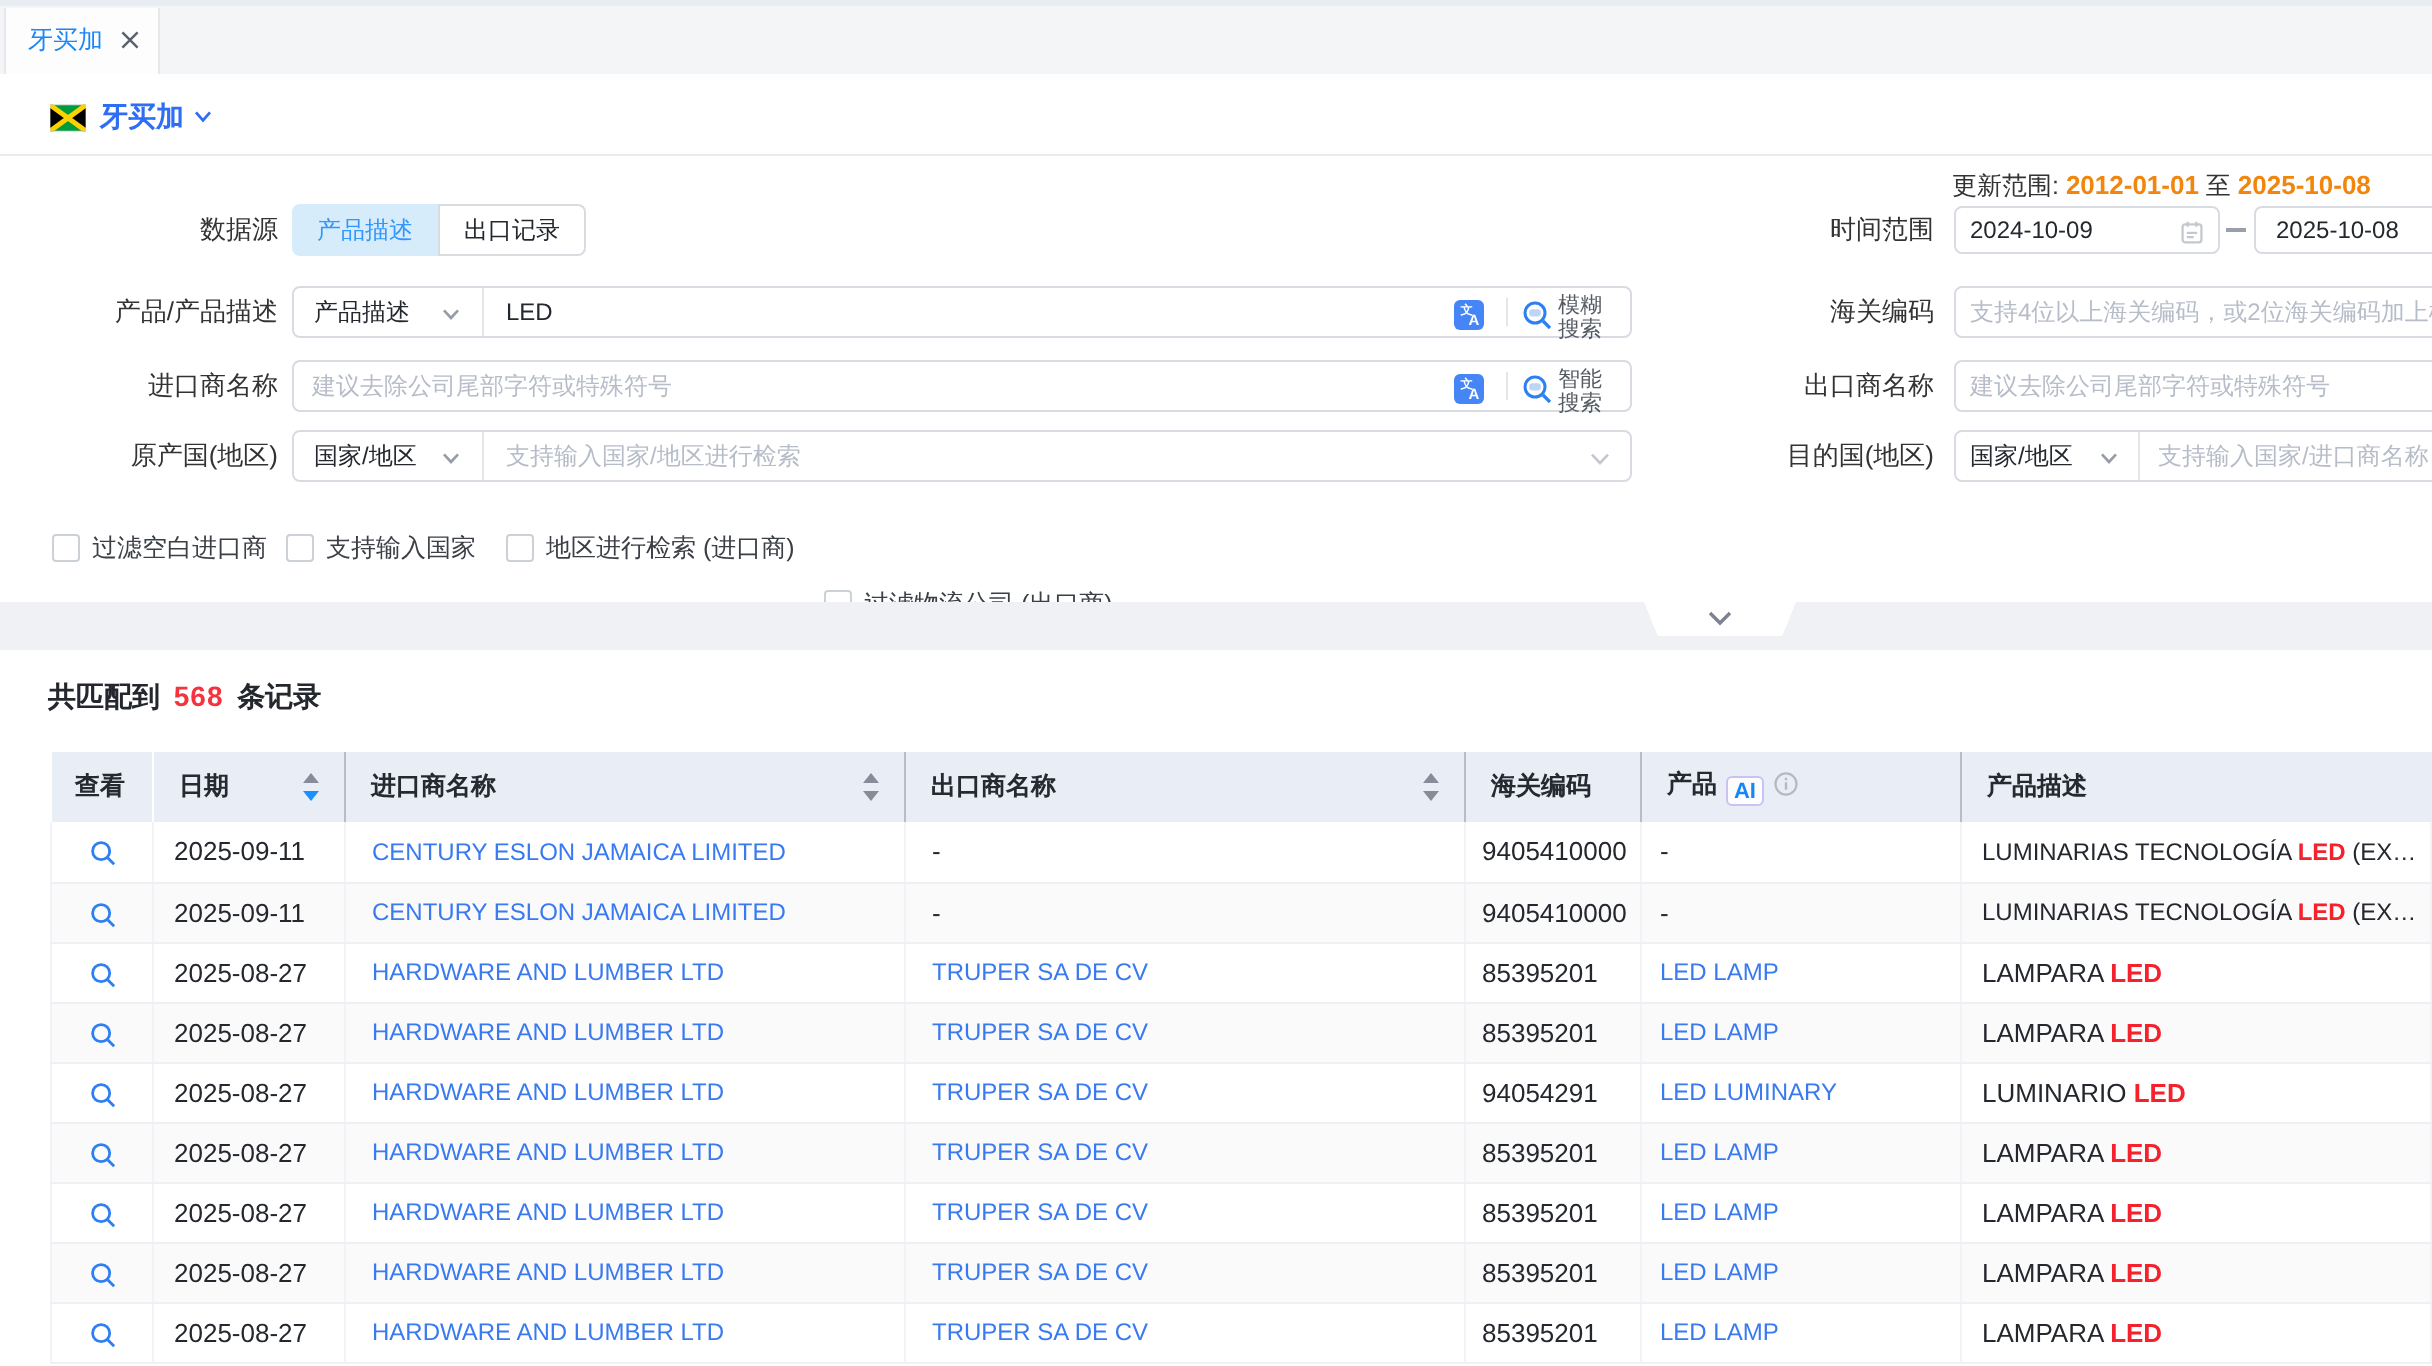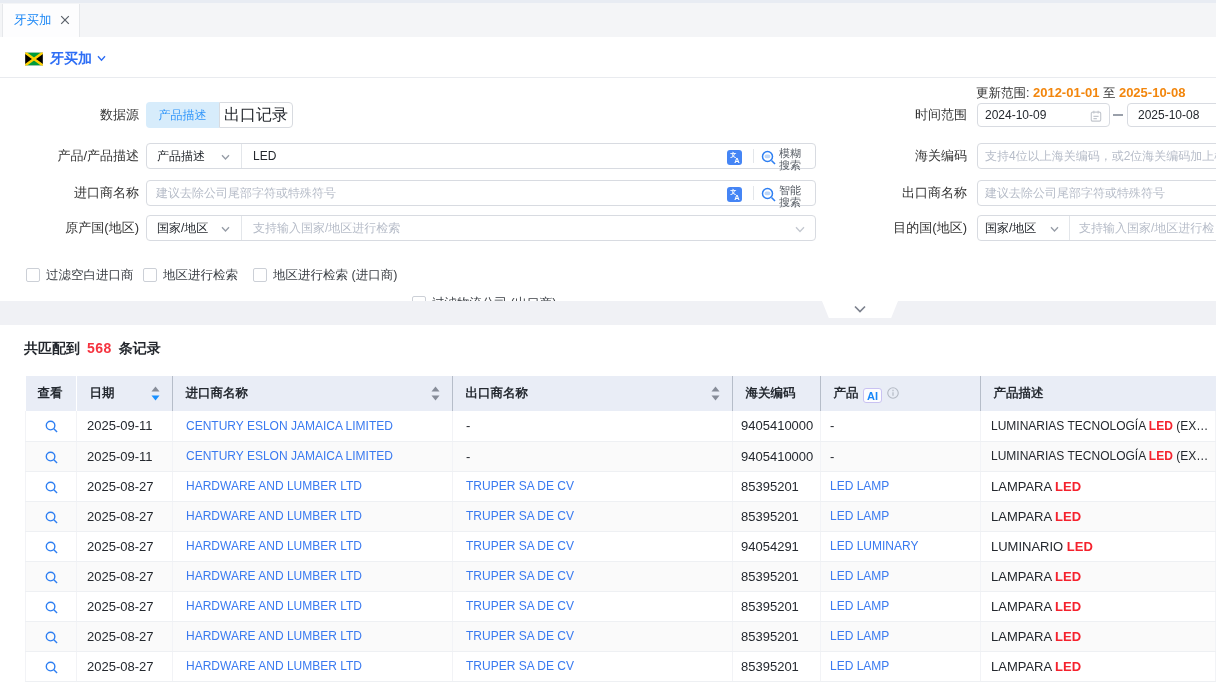--- a/index.html
+++ b/index.html
@@ -75,21 +75,21 @@
     <path d="M1 1.2 L4.5 5.2 L8 1.2" fill="none" stroke="#2e6ef5" stroke-width="1.4"></path>
   </svg>
 </div>
 <div id="form">
 
   <div class="abs" style="left:976px;top:7px;font-size:12.5px;color:#333;">更新范围: <span style="color:#f2860d;font-weight:bold;font-size:13px;">2012-01-01</span> 至 <span style="color:#f2860d;font-weight:bold;font-size:13px;">2025-10-08</span></div>
 
   <div class="lab" style="left:0;top:24px;width:139px;">数据源</div>
   <div class="abs" style="left:146px;top:24px;height:26px;display:flex;">
     <div style="width:73px;height:26px;background:#d7ecfb;color:#3296fa;font-size:12px;line-height:26px;text-align:center;border-radius:4px 0 0 4px;">产品描述</div>
-    <div style="width:74px;height:26px;background:#fff;border:1px solid #d8dbe0;color:#24282e;font-size:16px;line-height:24px;text-align:center;border-radius:0 4px 4px 0;">出口记录</div>
+    <div style="width:74px;height:26px;background:#fff;border:1px solid #d8dbe0;color:#24282e;font-size:12px;line-height:24px;text-align:center;border-radius:0 4px 4px 0;">出口记录</div>
   </div>
   <div class="lab" style="left:828px;top:24px;width:139px;">时间范围</div>
   <div class="inp" style="left:977px;top:25px;width:133px;height:24px;line-height:22px;padding-left:7px;">2024-10-09<svg class="abs" style="left:112px;top:5.5px" width="12" height="12" viewBox="0 0 14 14">
         <rect x="1.5" y="2.5" width="11" height="10.5" rx="1.5" fill="none" stroke="#c3c7ce" stroke-width="1.3"></rect>
         <path d="M4.5 1 v3 M9.5 1 v3 M4 7.5 h6 M4 10 h4" stroke="#c3c7ce" stroke-width="1.3" fill="none"></path>
       </svg></div>
   <div class="abs" style="left:1113px;top:36px;width:10px;height:1.5px;background:#9aa0aa;"></div>
   <div class="inp" style="left:1127px;top:25px;width:133px;height:24px;line-height:22px;padding-left:10px;">2025-10-08</div>
 
   <div class="lab" style="left:0;top:65px;width:139px;">产品/产品描述</div>
@@ -147,25 +147,25 @@
         <path d="M1 1.3 L5 5.5 L9 1.3" fill="none" stroke="#c3c7cf" stroke-width="1.3"></path>
       </svg>
   </div>
   <div class="lab" style="left:828px;top:137px;width:139px;">目的国(地区)</div>
   <div class="inp" style="left:977px;top:137px;width:300px;height:26px;line-height:24px;">
     <span class="abs" style="left:7px;">国家/地区</span>
     <svg class="abs" style="left:72px;top:10px" width="9" height="7" viewBox="0 0 9 7">
         <path d="M1 1.2 L4.5 5 L8 1.2" fill="none" stroke="#969ca6" stroke-width="1.3"></path>
       </svg>
     <div class="seldiv" style="left:91px;"></div>
-    <span class="abs ph" style="left:101px;">支持输入国家/地区进行检</span>
+    <span class="abs ph" style="left:101px;">支持输入国家/进口商名称</span>
   </div>
 
   <div class="abs" style="left:26px;top:188px;"><span class="cb"></span><span class="cblab">过滤空白进口商</span></div>
-  <div class="abs" style="left:143px;top:188px;"><span class="cb"></span><span class="cblab">地区进行检索</span></div>
+  <div class="abs" style="left:143px;top:188px;"><span class="cb"></span><span class="cblab">支持输入国家</span></div>
   <div class="abs" style="left:253px;top:188px;"><span class="cb"></span><span class="cblab">地区进行检索 (进口商)</span></div>
   <div class="abs" style="left:412px;top:188px;margin-top:28px;"><span class="cb"></span><span class="cblab">过滤物流公司 (出口商)</span></div>
 </div>
 <div id="band">
   <div id="collapse">
     <svg style="position:absolute;left:31px;top:4px" width="14" height="9" viewBox="0 0 14 9">
       <path d="M2 1.5 L7 6.5 L12 1.5" fill="none" stroke="#7d828e" stroke-width="1.7"></path>
     </svg>
   </div>
 </div>

